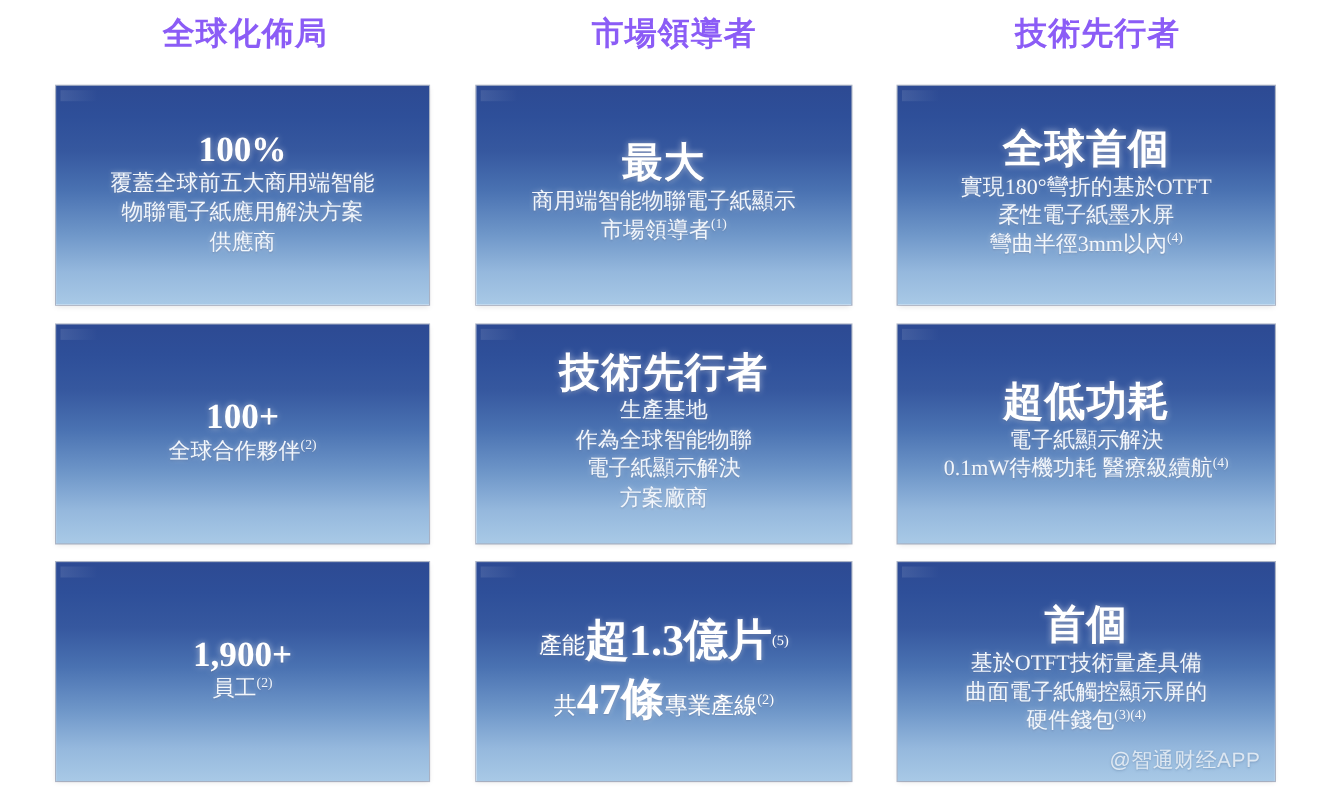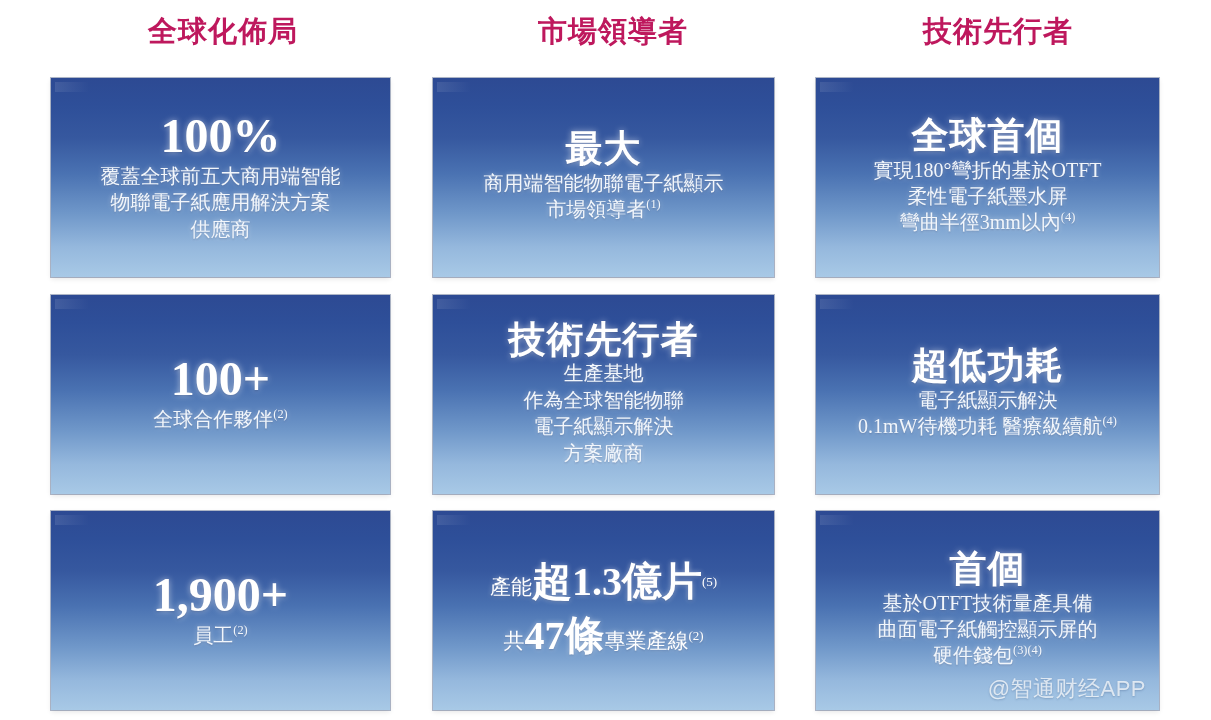--- a/index.html
+++ b/index.html
@@ -29,21 +29,21 @@
     top: 10px;
     width: 1211px;
     height: 50px;
     display: flex;
   }
   .header-cell {
     flex: 0 0 auto;
     text-align: center;
     font-size: 29px;
     font-weight: bold;
-    color: #be185d;
+    color: #8b5cf6;
     letter-spacing: 1px;
     line-height: 42px;
     font-family: "Liberation Sans", "DejaVu Sans", sans-serif;
     white-space: nowrap;
   }
   .hc0 { width: 390px; margin-left: 28px; }
   .hc1 { width: 390px; margin-left: 0px; }
   .hc2 { width: 380px; margin-left: 0px; }
 
   
@@ -103,21 +103,21 @@
     justify-content: center;
     text-align: center;
     padding: 6px 8px 10px 8px;
     box-sizing: border-box;
   }
 
   .big {
     color: #ffffff;
     font-family: "Liberation Serif", "DejaVu Serif", serif;
     font-weight: bold;
-    font-size: 48px;
+    font-size: 32px;
     line-height: 1.12;
     text-shadow: 0 0 6px rgba(255,255,255,0.55), 0 1px 2px rgba(20,40,90,0.35);
     white-space: nowrap;
   }
   .big.cjk { font-size: 37px; letter-spacing: 1px; }
 
   .sub {
     color: #f2f6fb;
     font-family: "Liberation Serif", "DejaVu Serif", serif;
     font-size: 20px;
@@ -144,21 +144,21 @@
     font-size: 40px;
     font-weight: bold;
     vertical-align: -1px;
   }
 
   
   .watermark {
     position: absolute;
     right: 13px;
     bottom: 6px;
-    font-size: 22px;
+    font-size: 19px;
     color: rgba(255,255,255,0.72);
     font-family: "Liberation Sans", "DejaVu Sans", sans-serif;
     letter-spacing: 0.5px;
     text-shadow: 0 1px 2px rgba(60,90,130,0.35);
     pointer-events: none;
   }
 </style>
 </head>
 <body>
 

